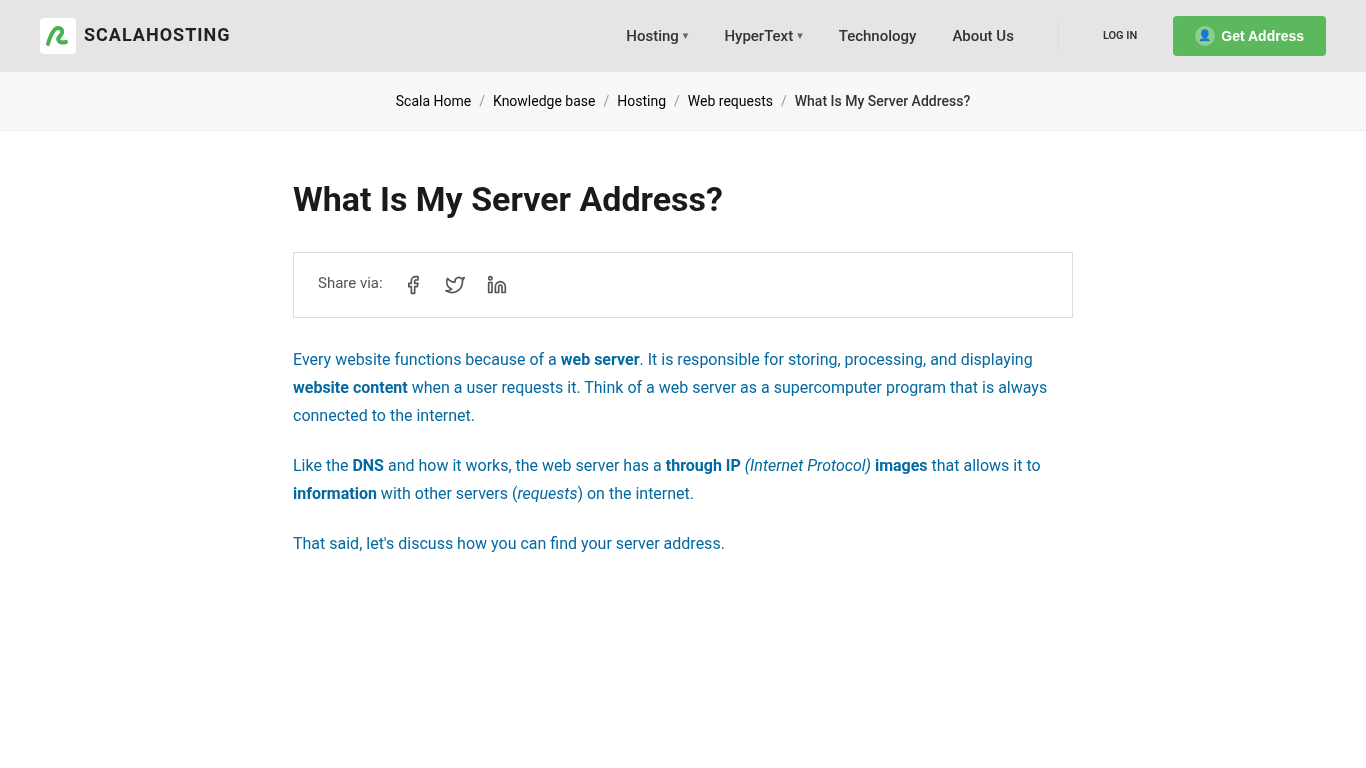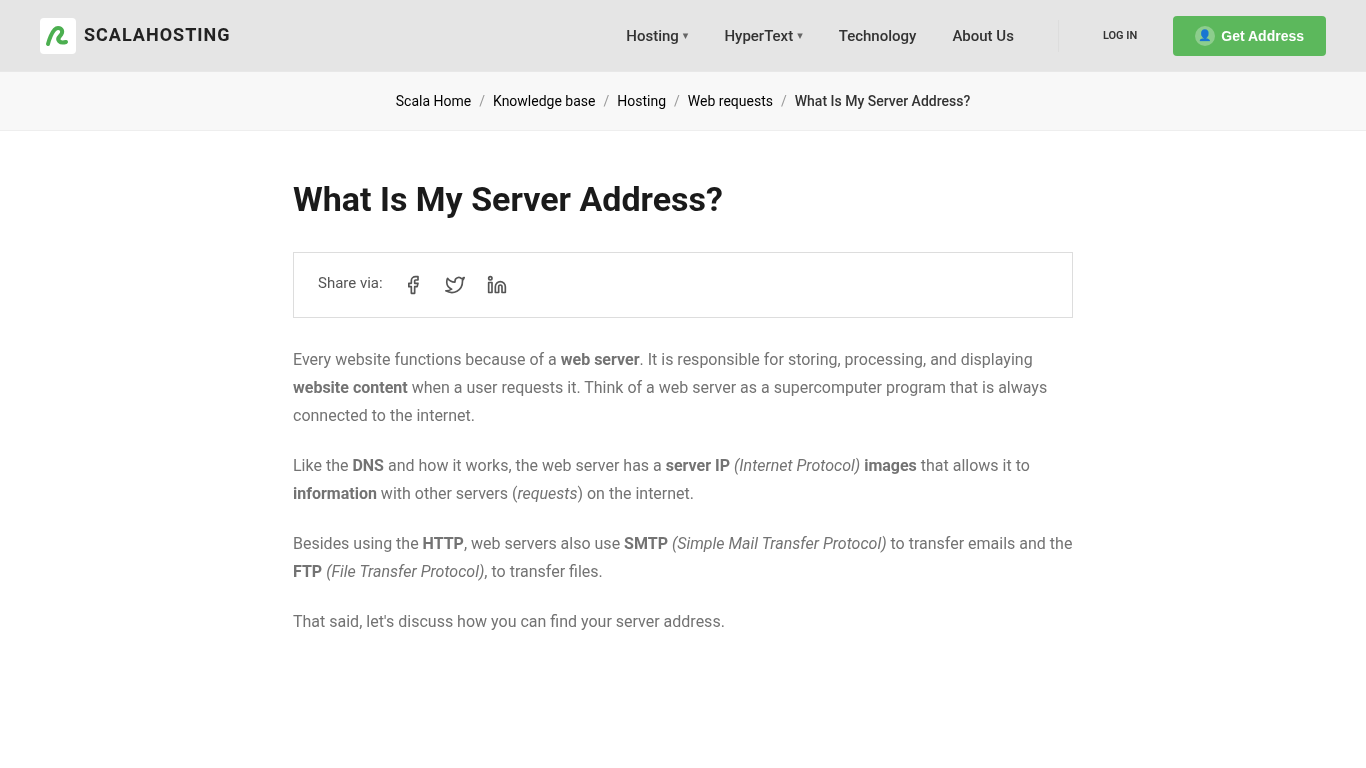--- a/index.html
+++ b/index.html
@@ -29,21 +29,21 @@
     .main { max-width: 860px; margin: 0 auto; padding: 48px 40px 60px; }
     .article-title { font-size: 34px; font-weight: 700; color: #1a1a1a; margin-bottom: 32px; line-height: 1.2; }
 
     
     .share-box { border: 1px solid #ddd; border-radius: 0; padding: 18px 24px; margin-bottom: 28px; display: flex; align-items: flex-start; gap: 16px; }
     .share-label { font-size: 15px; color: #555; }
     .share-icons { display: flex; gap: 14px; }
     .share-icon { width: 28px; height: 28px; display: flex; align-items: center; justify-content: center; cursor: pointer; color: #555; font-size: 18px; }
 
     
-    .article-body p { margin-bottom: 22px; font-size: 16px; line-height: 1.75; color: #737373; }
+    .article-body p { margin-bottom: 22px; font-size: 16px; line-height: 1.75; color: #0369a1; }
     .article-body p:last-child { margin-bottom: 0; }
   </style>
 </head>
 <body>
 
 <header class="header">
   <a class="logo" href="#">
     <svg class="logo-icon" viewBox="0 0 36 36" xmlns="http://www.w3.org/2000/svg">
       <rect width="36" height="36" rx="4" fill="white"></rect>
       <path d="M8 26 C8 26 12 10 18 10 C22 10 24 14 20 18 C16 22 20 26 26 24" stroke="#4caf50" stroke-width="4" fill="none" stroke-linecap="round"></path>
@@ -113,22 +113,19 @@
         </svg>
       </a>
     </div>
   </div>
 
   <div class="article-body">
     <p>
       Every website functions because of a <strong>web server</strong>. It is responsible for storing, processing, and displaying <strong>website content</strong> when a user requests it. Think of a web server as a supercomputer program that is always connected to the internet.
     </p>
     <p>
-      Like the <strong>DNS</strong> and how it works, the web server has a <strong>server IP</strong> <em>(Internet Protocol)</em> <strong>images</strong> that allows it to <strong>information</strong> with other servers (<em>requests</em>) on the internet.
-    </p>
-    <p>
-      Besides using the <strong>HTTP</strong>, web servers also use <strong>SMTP</strong> <em>(Simple Mail Transfer Protocol)</em> to transfer emails and the <strong>FTP</strong> <em>(File Transfer Protocol)</em>, to transfer files.
+      Like the <strong>DNS</strong> and how it works, the web server has a <strong>through IP</strong> <em>(Internet Protocol)</em> <strong>images</strong> that allows it to <strong>information</strong> with other servers (<em>requests</em>) on the internet.
     </p>
     <p>
       That said, let's discuss how you can find your server address.
     </p>
   </div>
 </main>
 
 </body></html>

